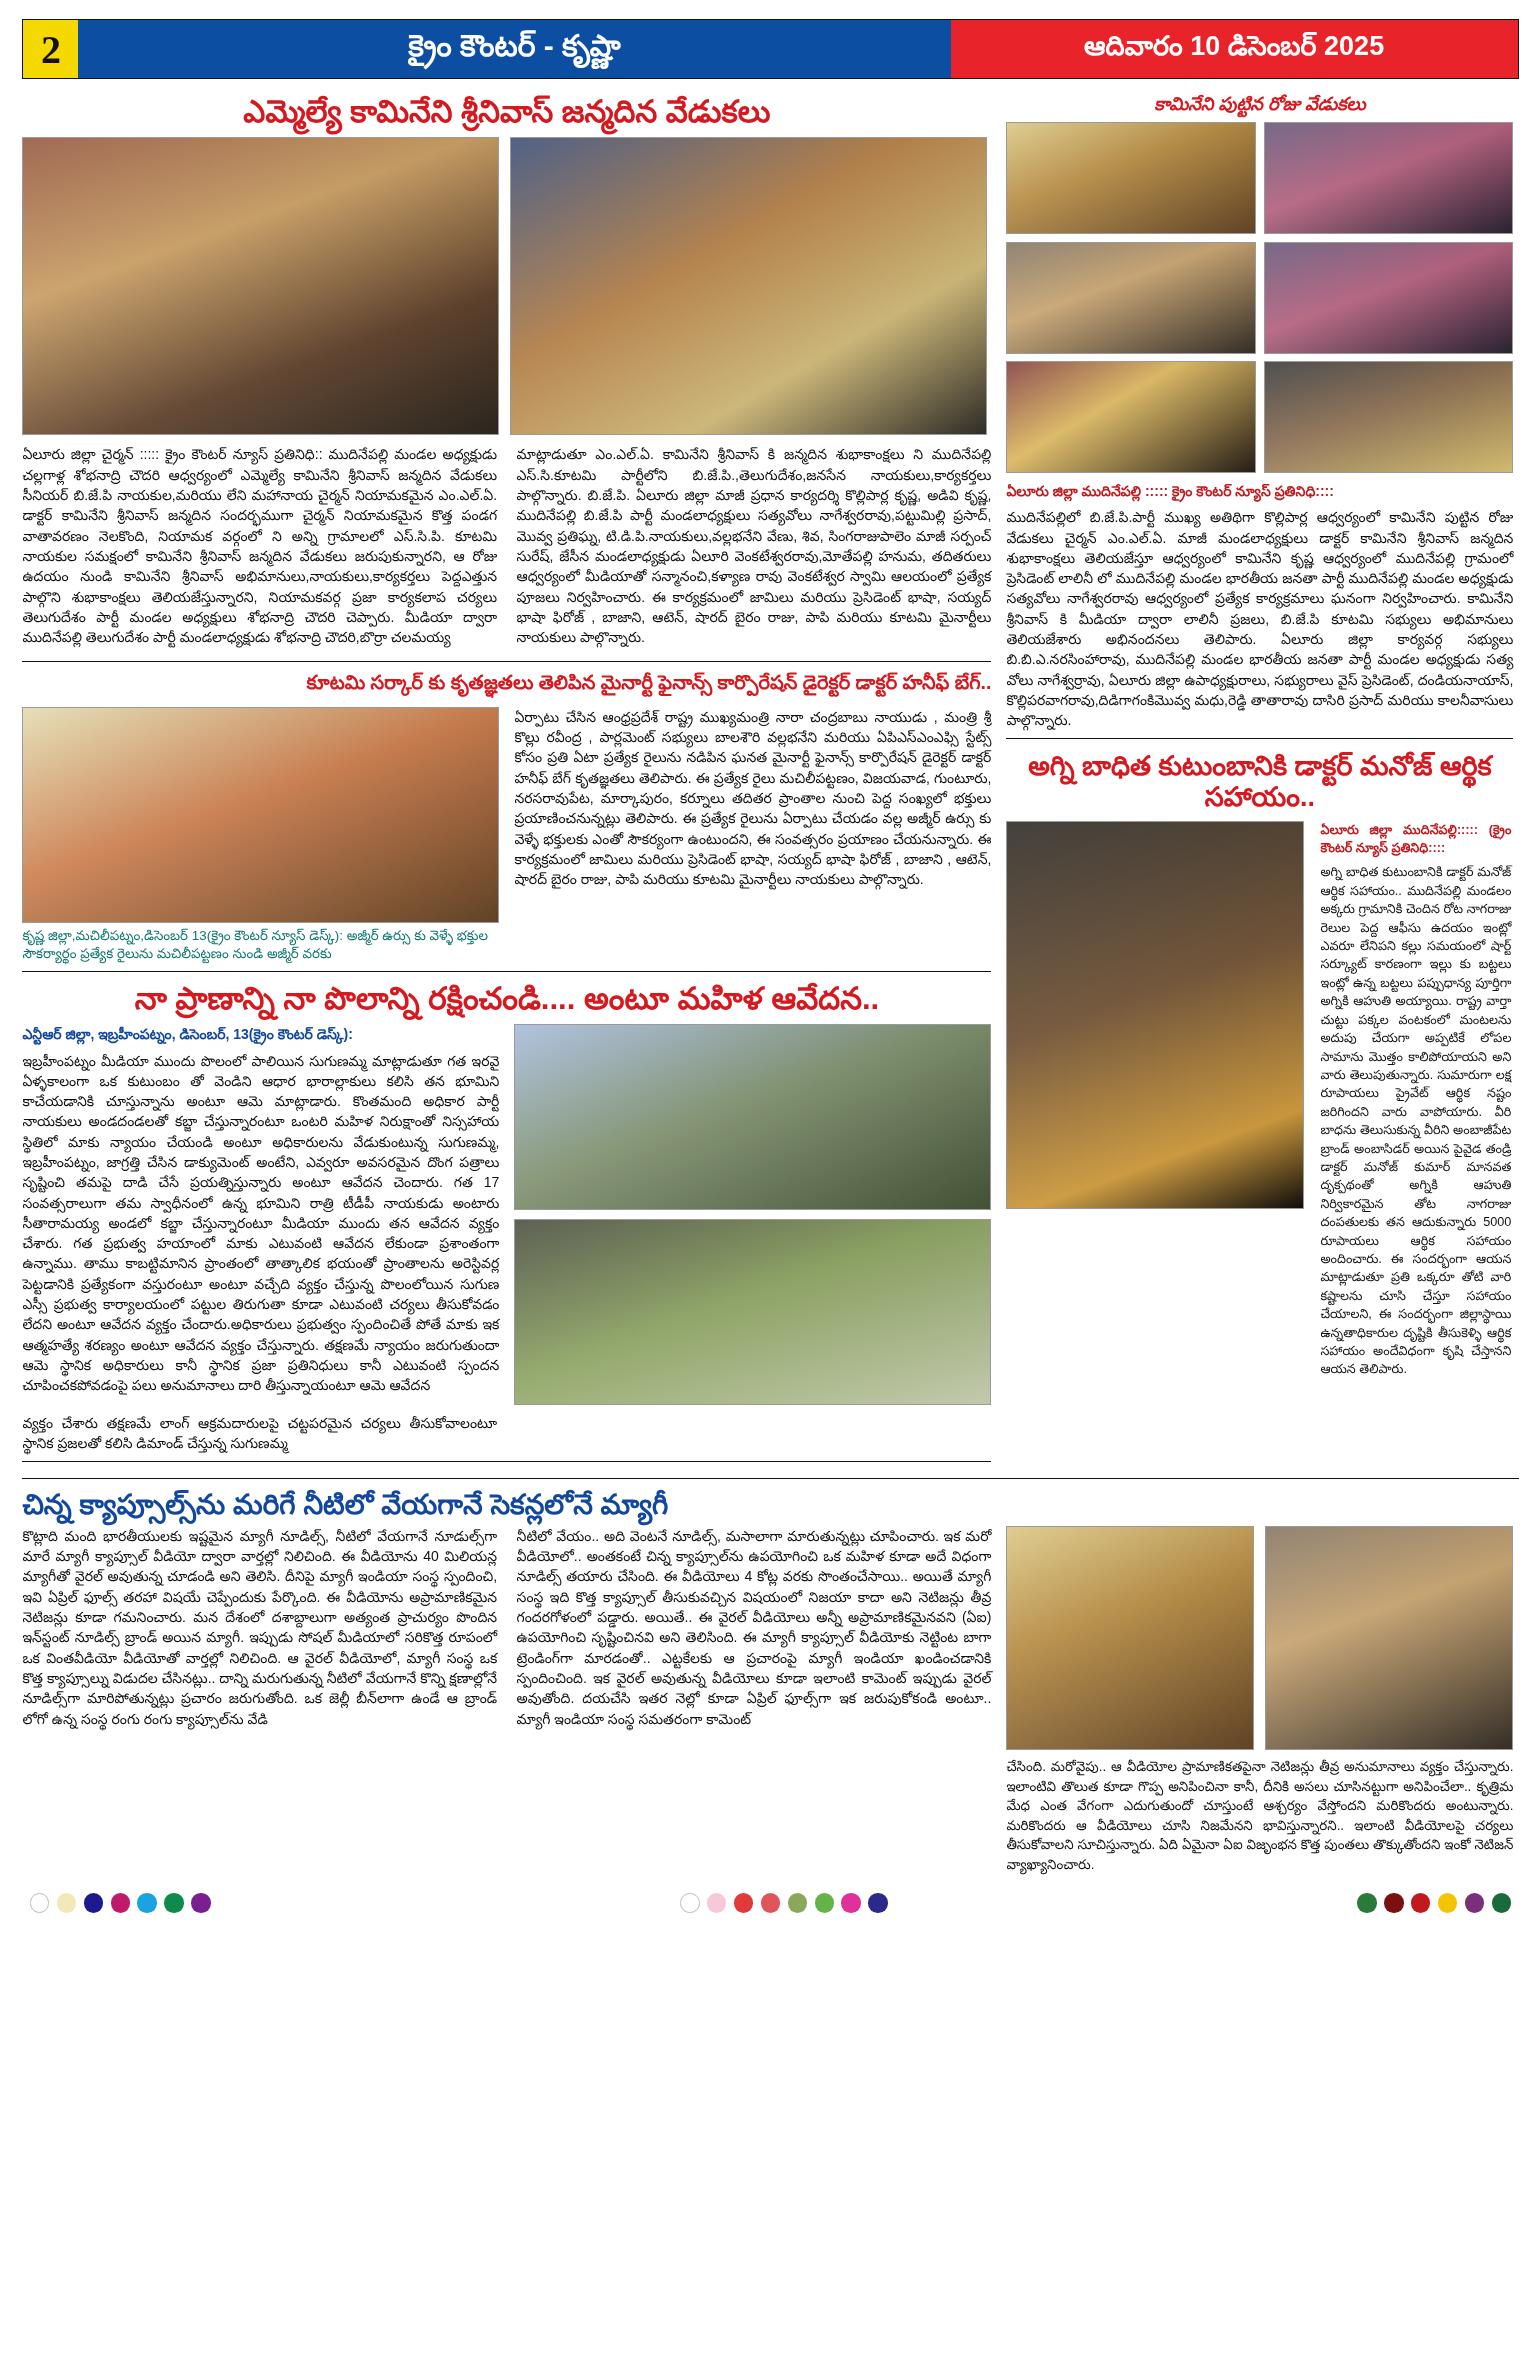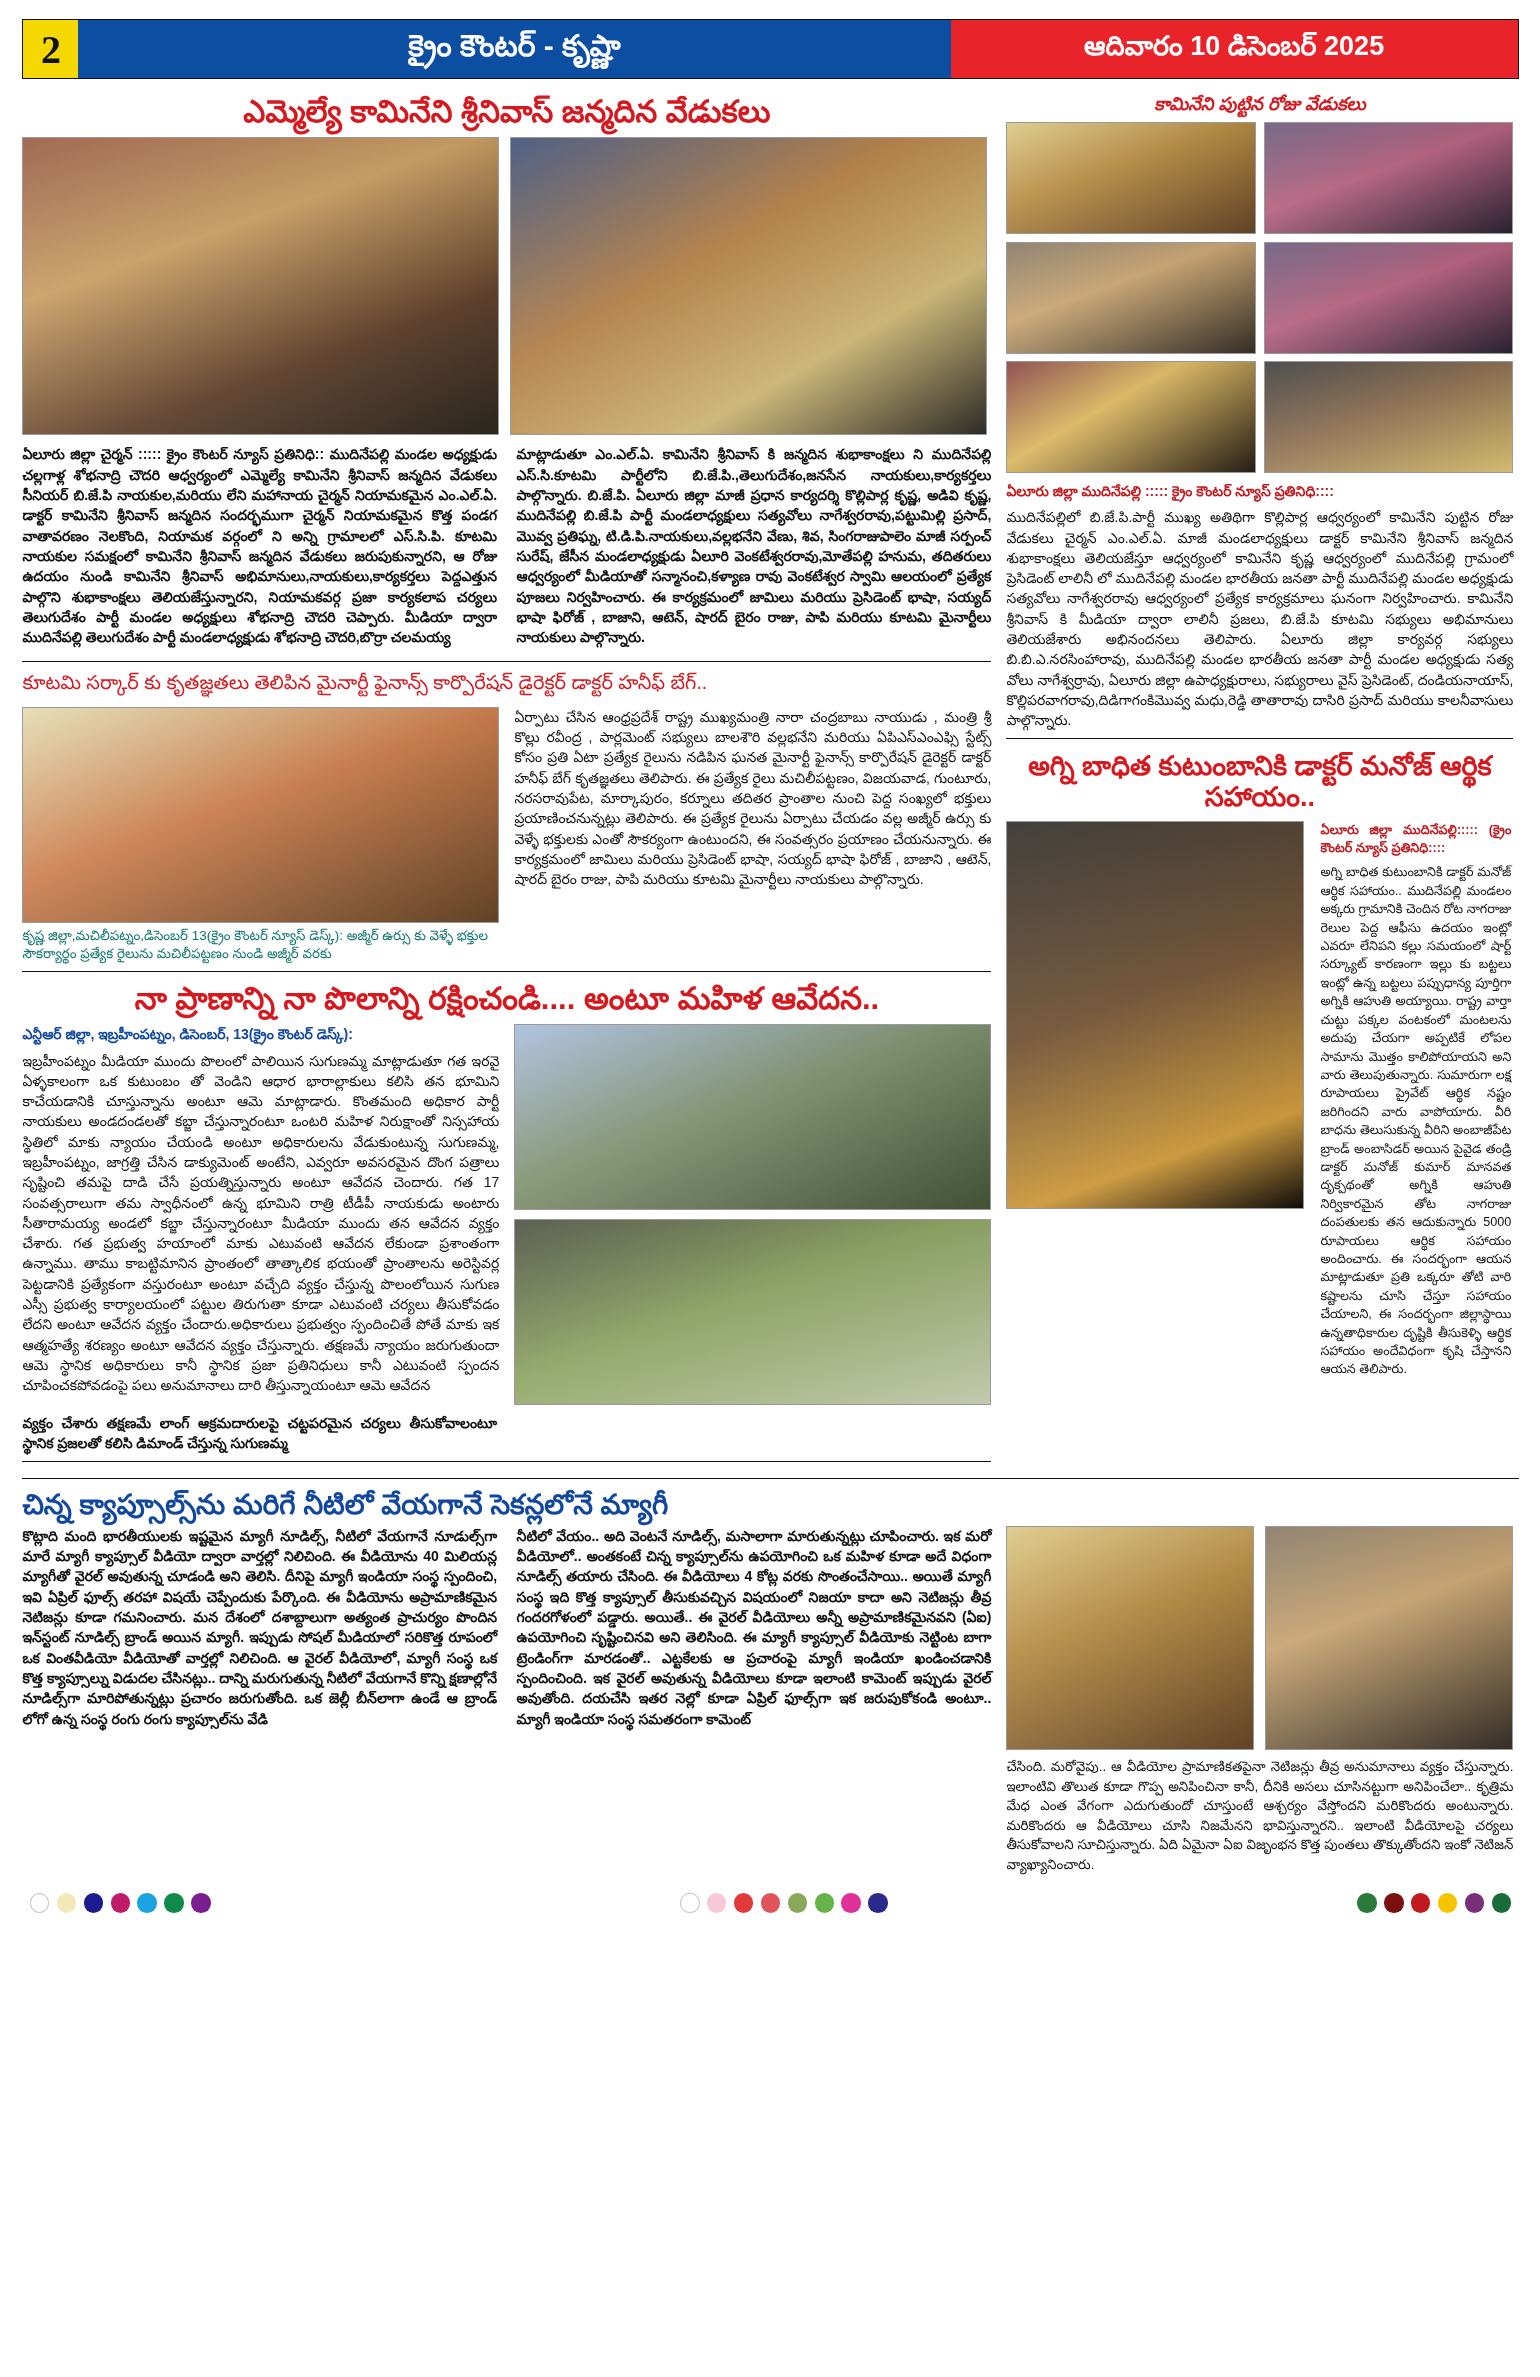--- a/index.html
+++ b/index.html
@@ -77,22 +77,22 @@
   .headline-blue {
     color: #11489e;
     font-size: 28px;
     font-weight: bold;
     line-height: 1.18;
     margin: 7.5px 0 4.5px 0;
   }
   .subhead-red {
     color: #d6191f;
     font-size: 19.4px;
-    font-weight: normal;
-    text-align: left;
+    font-weight: bold;
+    text-align: right;
     margin: 1.5px 0 9px 0;
   }
   .rule {
     border-bottom: 1.5px solid #111;
     margin: 7.5px 0 9px 0;
   }
 
   
   .photo {
     background: #c9c9c9;
@@ -122,21 +122,21 @@
   .photo-row { display: flex; gap: 10.4px; }
 
   .caption {
     font-size: 13.4px;
     color: #0f766e;
     line-height: 1.35;
     margin-top: 4.5px;
   }
 
   
-  .cols-2 { column-count: 2; column-gap: 19.4px; font-weight: bold; }
+  .cols-2 { column-count: 2; column-gap: 19.4px; }
   .bodytext {
     font-size: 14px;
     line-height: 1.45;
     text-align: justify;
     color: #101010;
   }
   .bodytext p { margin: 0 0 6px 0; }
   .lead { color: #c01a1f; font-weight: bold; }
   .lead-blue { color: #11489e; font-weight: bold; }
 

